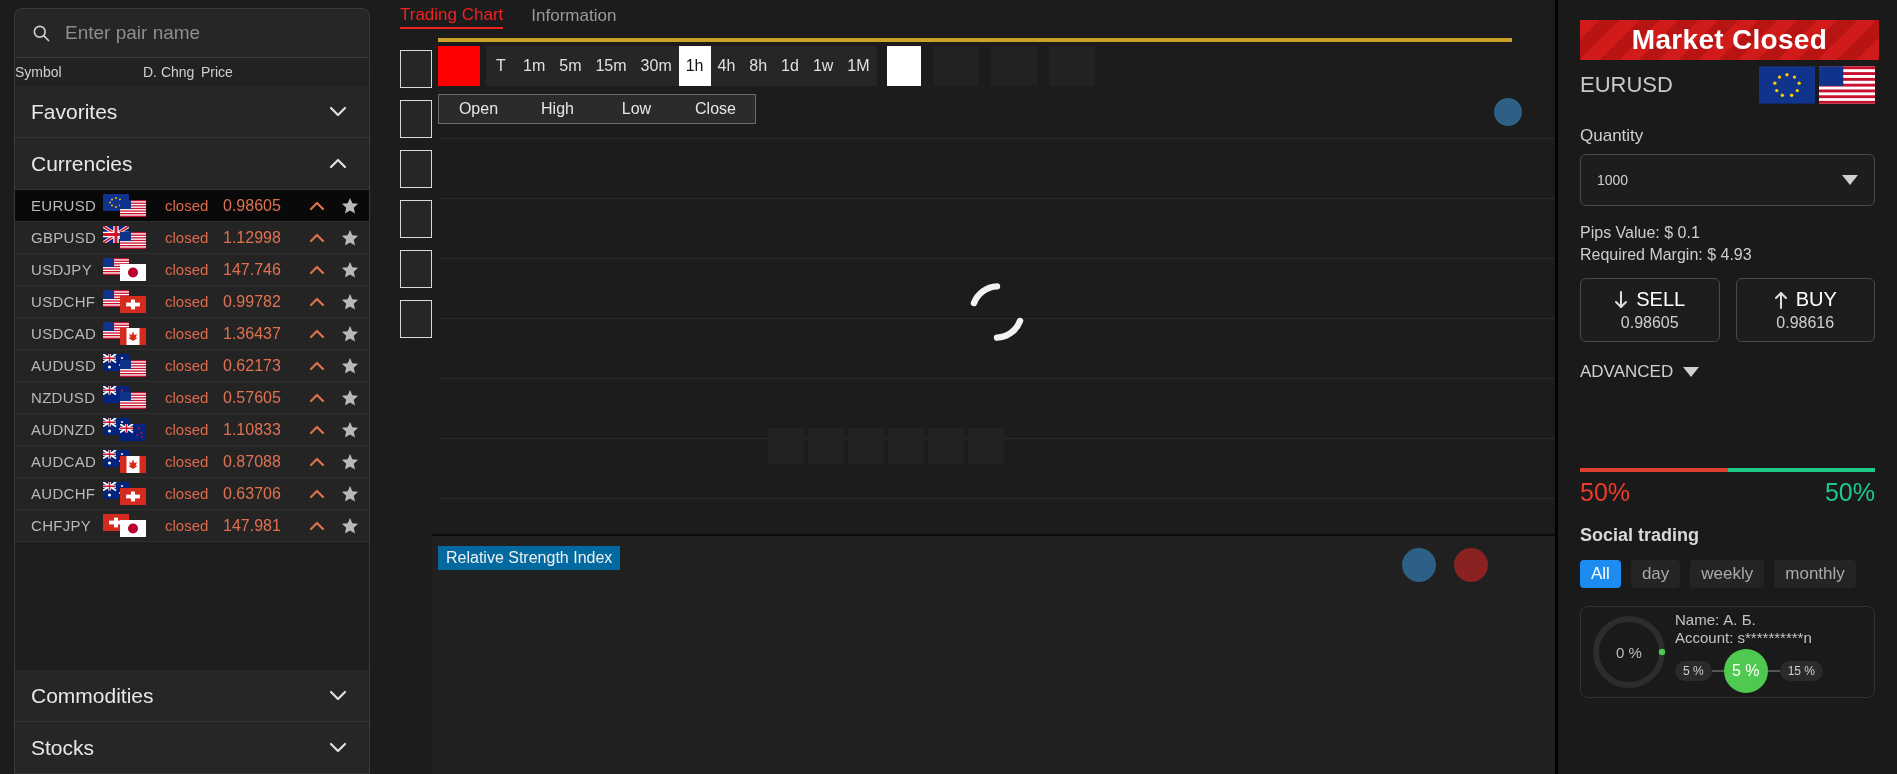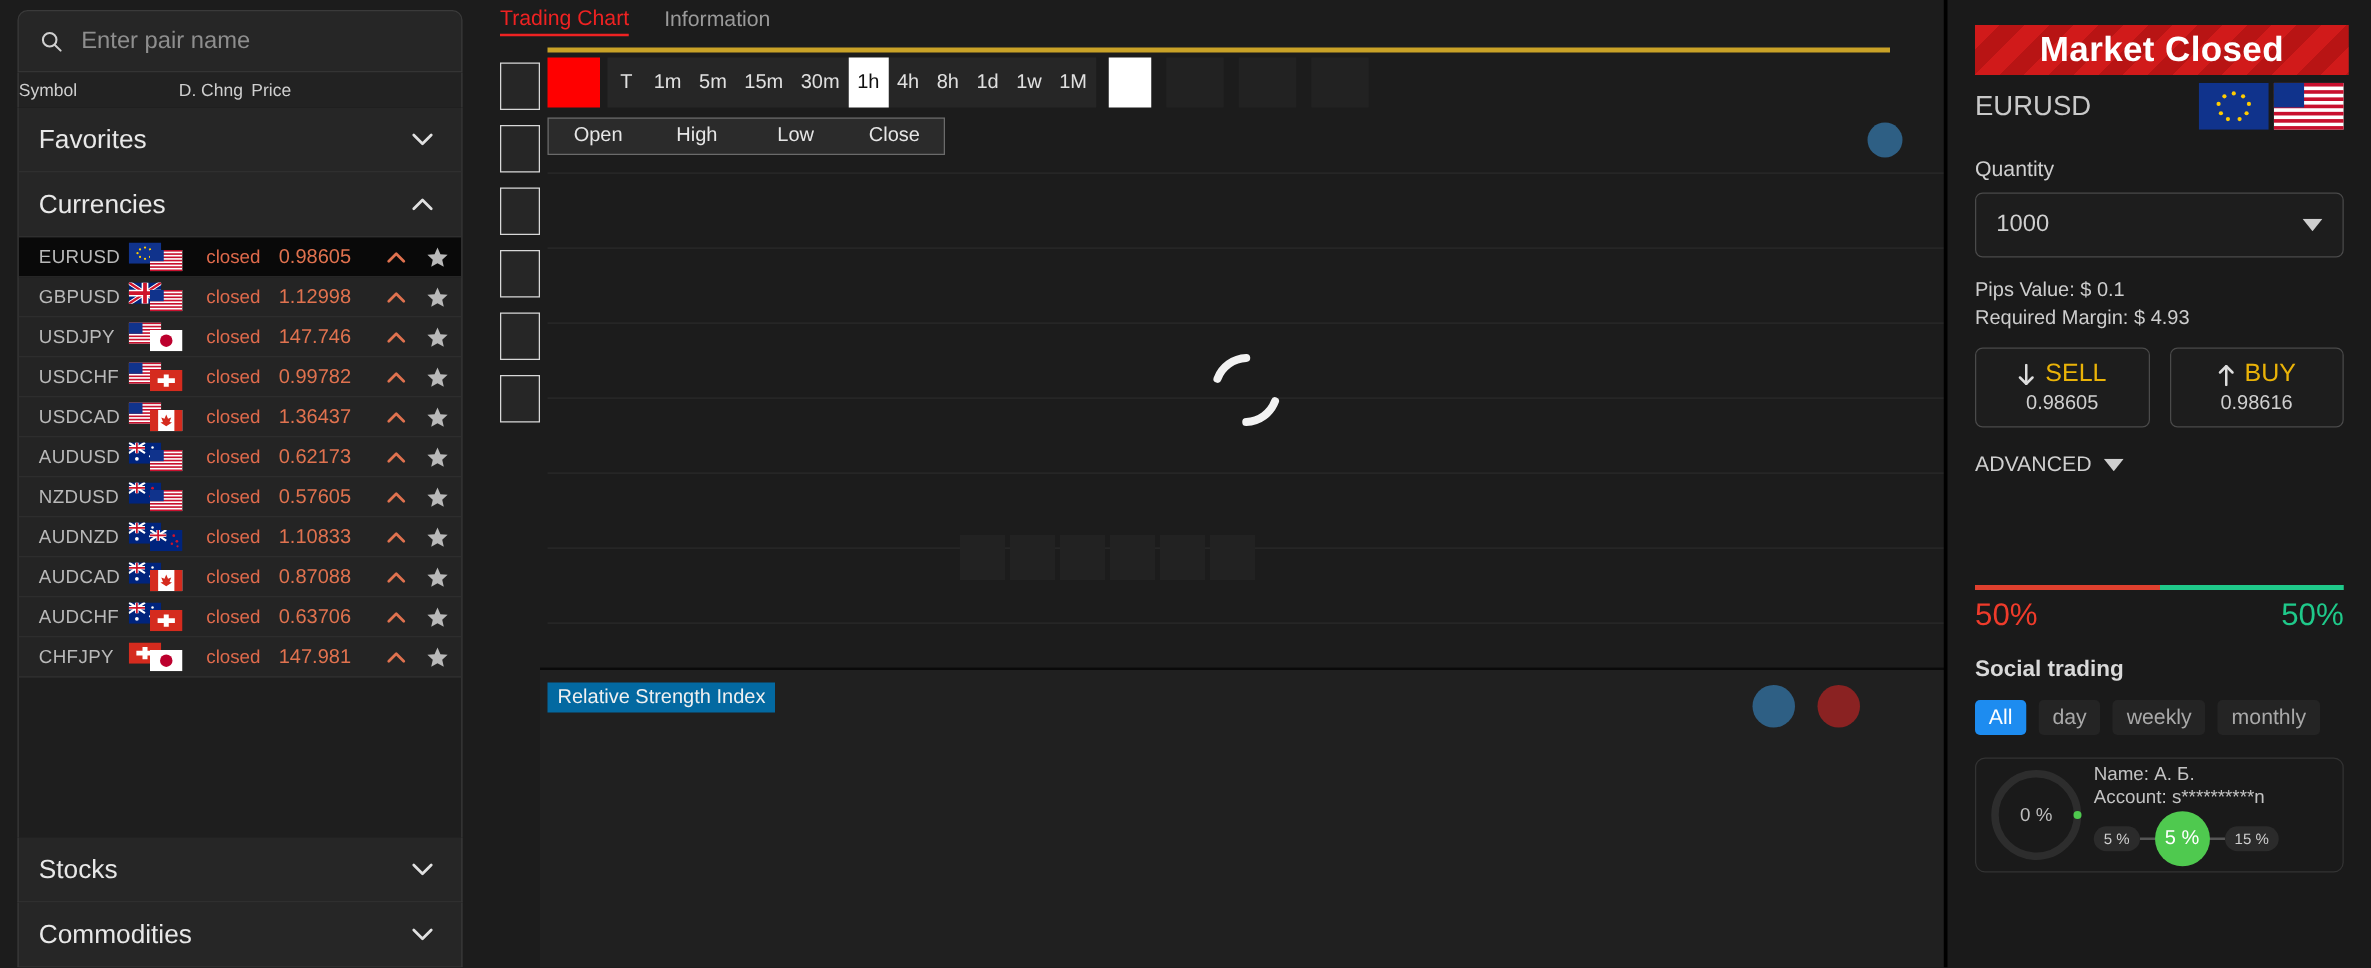--- a/index.html
+++ b/index.html
@@ -185,36 +185,36 @@
 
   .sym-row { display: flex; align-items: center; justify-content: space-between; margin-top: 6px; }
   .sym-name { font-size: 22px; color: #c9c9c9; }
   .sym-flags { display: flex; gap: 4px; }
   .sym-flags svg { width: 56px; height: 38px; }
 
   .field-label { font-size: 17px; color: #cfcfcf; margin-top: 22px; margin-bottom: 8px; }
   .qty-select {
     height: 52px; border: 1px solid #4a4a4a; border-radius: 6px;
     display: flex; align-items: center; justify-content: space-between;
-    padding: 0 16px; font-size: 19px; color: #cfcfcf;
+    padding: 0 16px; font-size: 14px; color: #cfcfcf;
     background: #1d1d1d;
   }
   .tri-down { width: 16px; height: 10px; }
 
   .info-line { font-size: 16px; color: #cdcdcd; margin-top: 4px; }
   .info-block { margin-top: 18px; }
 
   .trade-btns { display: flex; gap: 16px; margin-top: 14px; }
   .trade-btn {
     flex: 1; height: 64px;
     border: 1px solid #4a4a4a; border-radius: 6px;
     display: flex; flex-direction: column; align-items: center; justify-content: center;
     background: #1d1d1d;
   }
-  .trade-btn .tl { display: flex; align-items: center; gap: 8px; font-size: 20px; color: #eab308; justify-content: space-between; }
+  .trade-btn .tl { display: flex; align-items: center; gap: 8px; font-size: 20px; color: #ffffff; justify-content: space-between; }
   .trade-btn .tp { font-size: 16px; color: #cfcfcf; margin-top: 3px; }
   .arrow { width: 14px; height: 18px; }
 
   .advanced { display: flex; align-items: center; gap: 10px; margin-top: 20px; font-size: 17px; color: #cfcfcf; }
 
   .sent-bar { display: flex; height: 4px; margin-top: 86px; }
   .sent-bar .l { background: #e0402e; }
   .sent-bar .r { background: #1fc98a; }
   .sent-nums { display: flex; justify-content: space-between; margin-top: 6px; }
   .sent-nums .l { color: #ef3b2b; font-size: 25px; }
@@ -652,27 +652,27 @@
             </svg>
             <svg class="star" viewBox="0 0 20 20" fill="#b9b9b9">
               <polygon points="10,1 12.6,7 19,7.6 14.2,11.9 15.6,18.2 10,15 4.4,18.2 5.8,11.9 1,7.6 7.4,7"></polygon>
             </svg>
           </div>
         </div>
     </div>
 
     <div class="bottom-groups">
       <div class="group-header" style="border-left:1px solid #3a3a3a;border-right:1px solid #3a3a3a;">
-        <span>Stocks</span>
+        <span>Commodities</span>
         <svg class="chev" viewBox="0 0 18 11" fill="none" stroke="#e0e0e0" stroke-width="2.2">
           <polyline points="2,2 9,9 16,2" stroke-linecap="round" stroke-linejoin="round"></polyline>
         </svg>
       </div>
       <div class="group-header" style="border-left:1px solid #3a3a3a;border-right:1px solid #3a3a3a;">
-        <span>Commodities</span>
+        <span>Stocks</span>
         <svg class="chev" viewBox="0 0 18 11" fill="none" stroke="#e0e0e0" stroke-width="2.2">
           <polyline points="2,2 9,9 16,2" stroke-linecap="round" stroke-linejoin="round"></polyline>
         </svg>
       </div>
     </div>
   </aside>
 
   <section class="center">
 
     <div class="tabs">

